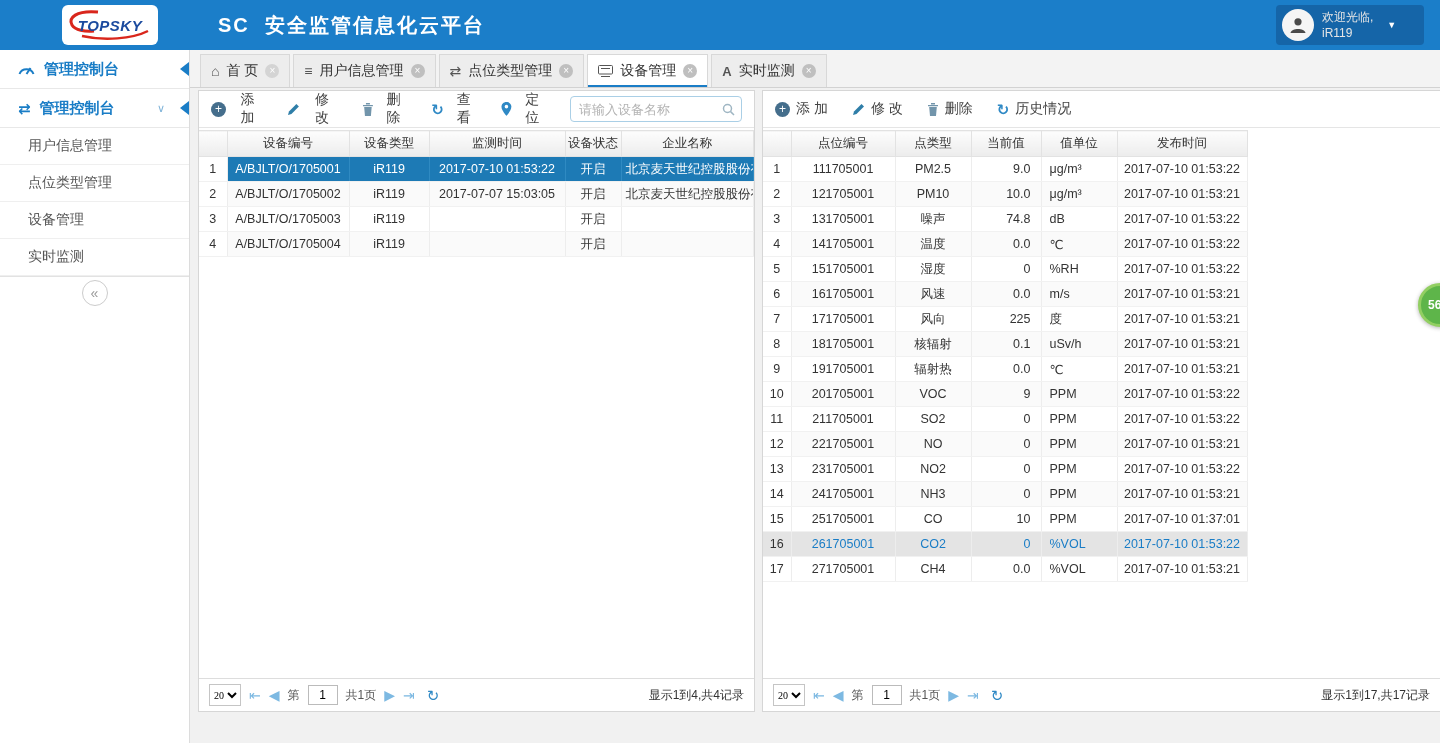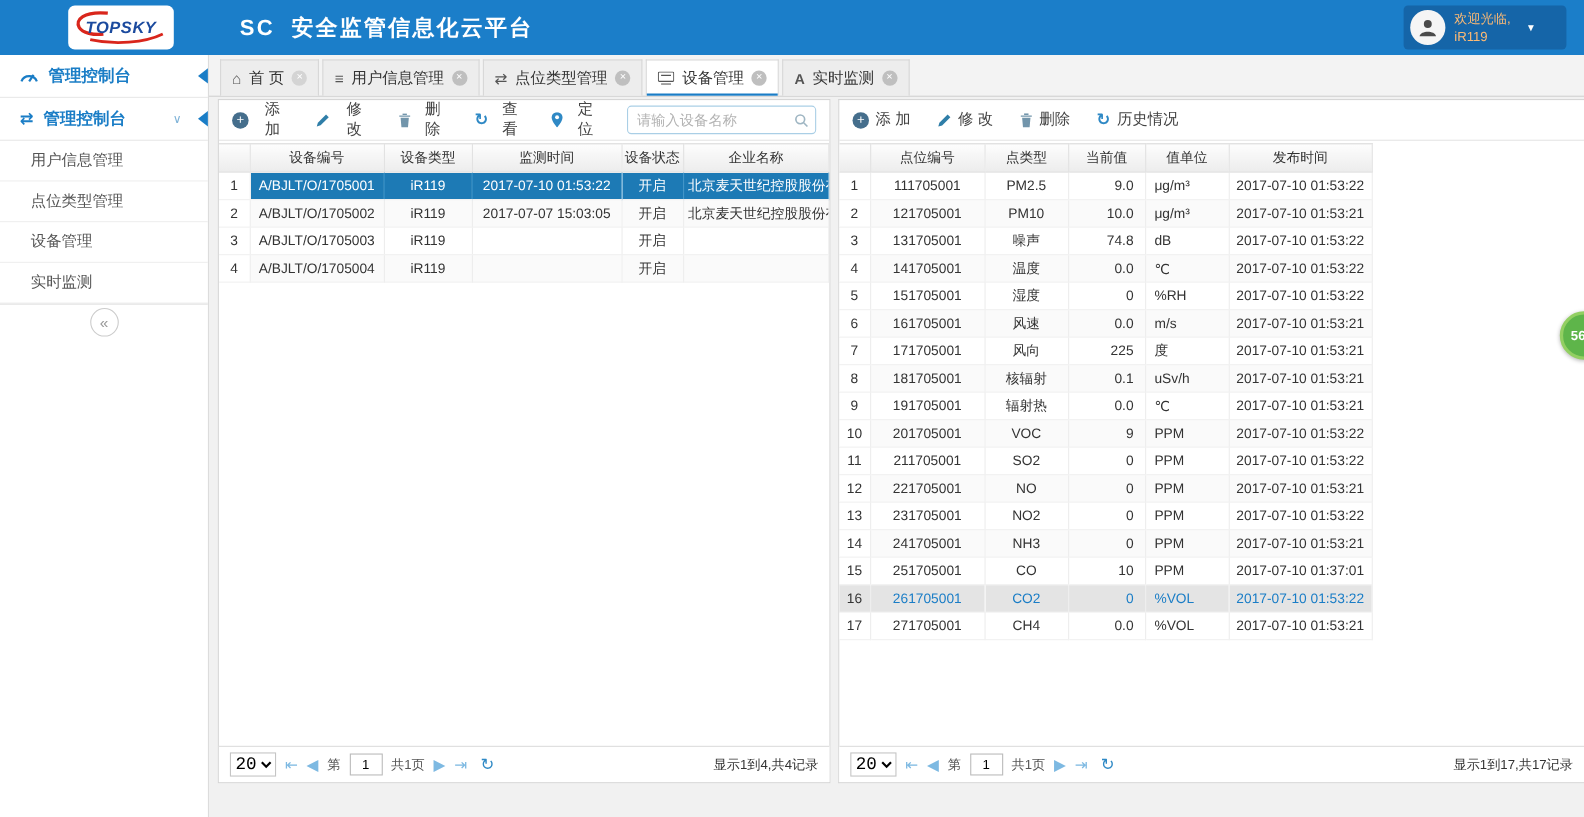--- a/index.html
+++ b/index.html
@@ -10,21 +10,21 @@
   }
 
   
   .topbar { position:absolute; top:0; left:0; right:0; height:50px; background:#1b7ec9; display:flex; align-items:center; z-index:5;padding-left:44px; }
   .logo-box { position:relative; margin-left:18px; width:96px; height:40px; background:#fff; border-radius:6px; display:flex; align-items:center; justify-content:center; cursor:pointer; }
   .logo-box svg { position:absolute; inset:0; }
   .logo-text { position:relative; z-index:1; font-style:italic; font-weight:bold; color:#1b4a9e; font-size:15px; letter-spacing:.5px; }
   .app-title { color:#fff; font-size:20px; font-weight:bold; letter-spacing:2px; margin-left:60px; white-space:pre; }
   .user-box { position:absolute; right:16px; top:5px; height:40px; min-width:148px; background:#1565a8; border-radius:4px; display:flex; align-items:center; padding:0 10px 0 6px; gap:8px; cursor:pointer; }
   .avatar { width:32px; height:32px; border-radius:50%; background:#f5f5f5; display:flex; align-items:center; justify-content:center; flex:0 0 auto; }
-  .welcome { color:#fdba74; font-size:12px; line-height:1.35; }
+  .welcome { color:#e5e5e5; font-size:12px; line-height:1.35; }
   .caret { color:#fff; font-size:9px; margin-left:6px; }
 
   
   .sidebar { position:absolute; top:50px; left:0; bottom:0; width:190px; background:#fff; border-right:1px solid #dcdcdc; }
   .nav-item { position:relative; height:39px; display:flex; align-items:center; gap:9px; padding-left:18px; border-bottom:1px solid #e8e8e8; color:#1a7dc6; font-size:15px; font-weight:bold; cursor:pointer; }
   .edge-arrow { position:absolute; right:0; top:50%; transform:translateY(-50%); width:0; height:0; border-top:7px solid transparent; border-bottom:7px solid transparent; border-right:9px solid #1a7dc6; }
   .chev { position:absolute; right:24px; color:#7fb3d8; font-size:11px; font-weight:normal; }
   .sub-item { height:37px; display:flex; align-items:center; padding-left:28px; border-bottom:1px solid #efefef; color:#555; font-size:14px; cursor:pointer; }
   .collapse-row { position:relative; height:32px; border-top:1px solid #e2e2e2; }
   .collapse-btn { position:absolute; left:50%; top:3px; transform:translateX(-50%); width:26px; height:26px; border-radius:50%; background:#fff; border:1px solid #ccc; color:#999; display:flex; align-items:center; justify-content:center; font-size:14px; cursor:pointer; }
@@ -62,21 +62,21 @@
   tbody tr:nth-child(even) td { background:#fafafa; }
   td.idx { color:#333; background:#fff !important; }
   tr.selected td:not(.idx) { background:#1d7ab5 !important; color:#fff; border-right-color:#2f8ac2; }
   tr.highlight td:not(.idx) { background:#e4e4e4 !important; color:#1a7dc6; }
   tr.highlight td.idx { background:#e4e4e4 !important; }
   .tbl-left td:nth-child(6) { text-align:left; padding-left:4px; }
   .tbl-right td:nth-child(4) { text-align:right; padding-right:10px; }
   .tbl-right td:nth-child(5) { text-align:left; padding-left:8px; }
 
   .pager { height:33px; border-top:1px solid #ddd; display:flex; align-items:center; padding:0 10px; gap:8px; flex:0 0 auto; font-size:12px; color:#555; background:#fff; }
-  .pager select { height:22px; border:1px solid #c5c5c5; font-size:16px; font-family:Liberation Mono, monospace; background:#fff; }
+  .pager select { height:22px; border:1px solid #c5c5c5; font-size:10px; font-family:Liberation Serif, serif; background:#fff; }
   .pg { color:#7db9e2; font-size:14px; cursor:pointer; line-height:1; }
   .pager input { width:30px; height:20px; border:1px solid #bbb; text-align:center; font-size:12px; font-family:inherit; }
   .pg-refresh { color:#2f89c5; font-size:15px; margin-left:4px; cursor:pointer; line-height:1; }
   .pager .summary { margin-left:auto; color:#333; }
 
   .float-badge { position:fixed; right:-22px; top:283px; width:44px; height:44px; border-radius:50%; background:#5eb54a; border:3px solid #92cf62; color:#fff; font-size:12px; font-weight:bold; display:flex; align-items:center; padding-left:7px; box-shadow:0 1px 4px rgba(0,0,0,.3); cursor:pointer; z-index:10; }
 </style>
 </head>
 <body>
 

